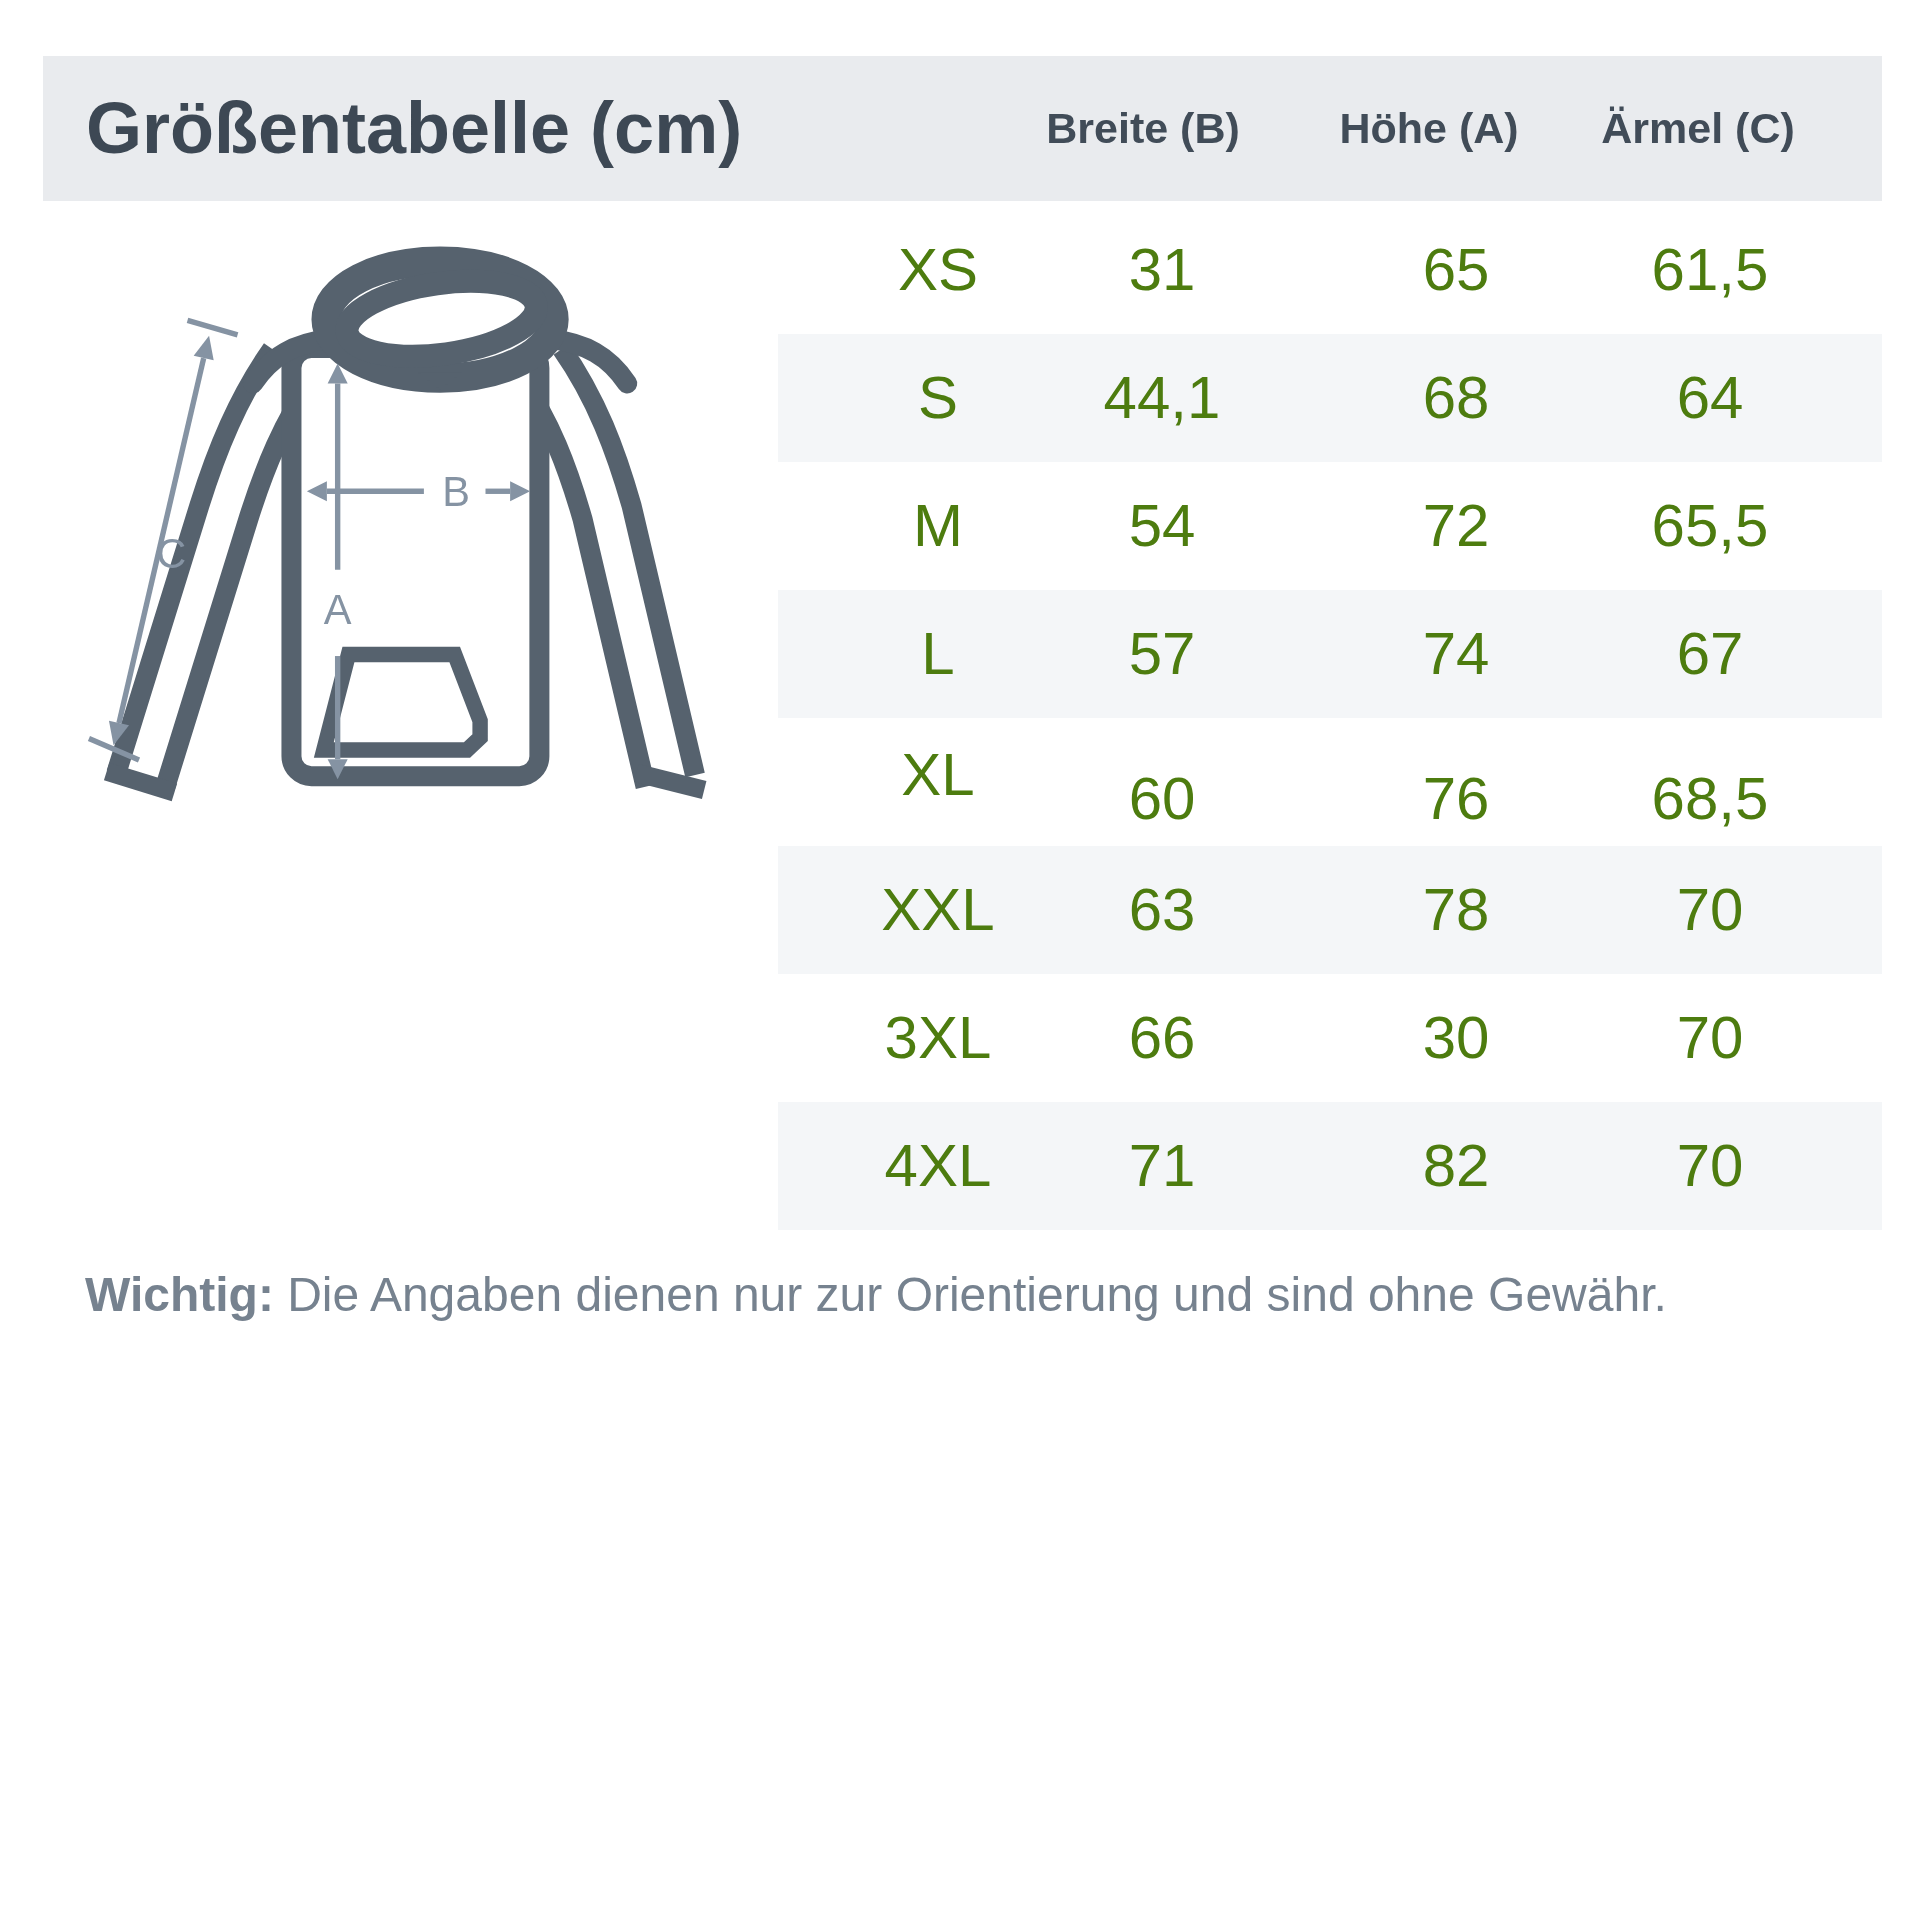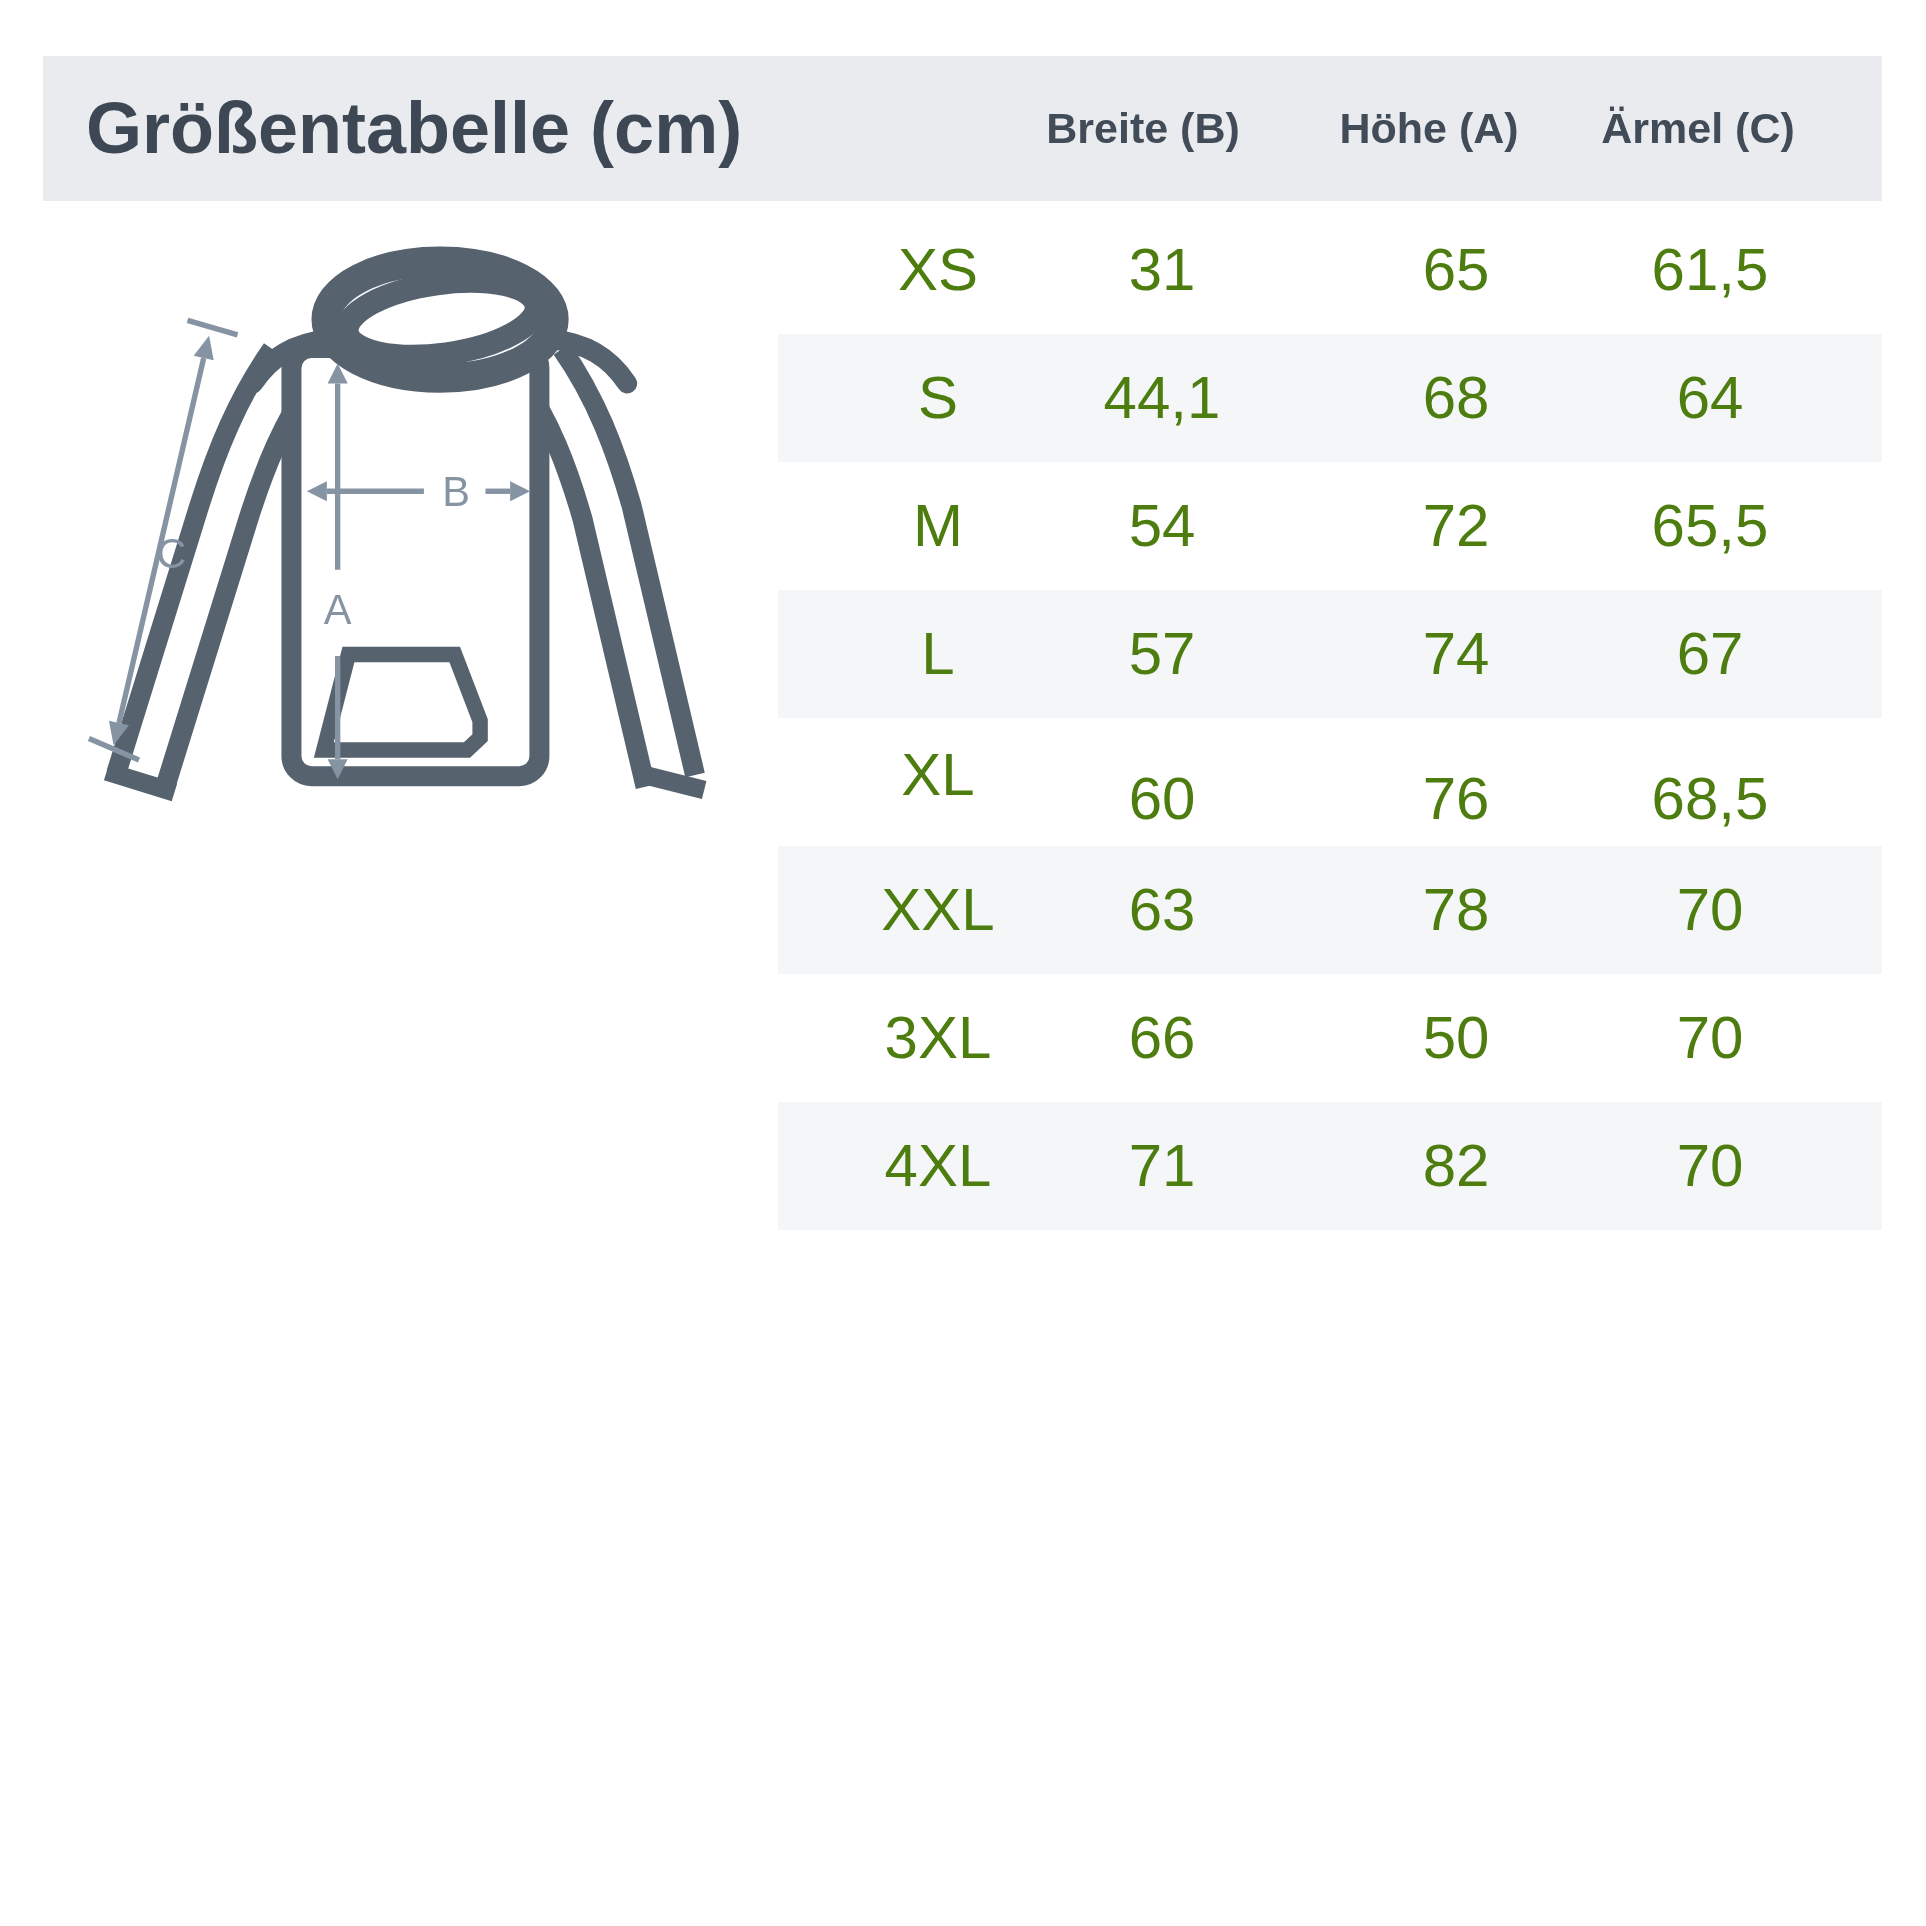--- a/index.html
+++ b/index.html
@@ -134,28 +134,29 @@
     </div>
     <div class="t-row">
       <span class="cell c-size">XXL</span>
       <span class="cell c-b">63</span>
       <span class="cell c-h">78</span>
       <span class="cell c-c">70</span>
     </div>
     <div class="t-row">
       <span class="cell c-size">3XL</span>
       <span class="cell c-b">66</span>
-      <span class="cell c-h">50</span>
+      <span class="cell c-h">30</span>
       <span class="cell c-c">70</span>
     </div>
     <div class="t-row">
       <span class="cell c-size">4XL</span>
       <span class="cell c-b">71</span>
       <span class="cell c-h">82</span>
       <span class="cell c-c">70</span>
     </div>
   </div>
 
   <div class="footer">
+    <div><b>Wichtig:</b><span> Die Angaben dienen nur zur Orientierung und sind ohne Gewähr.</span></div>
   </div>
 
 </div>
 
 
 </body></html>

